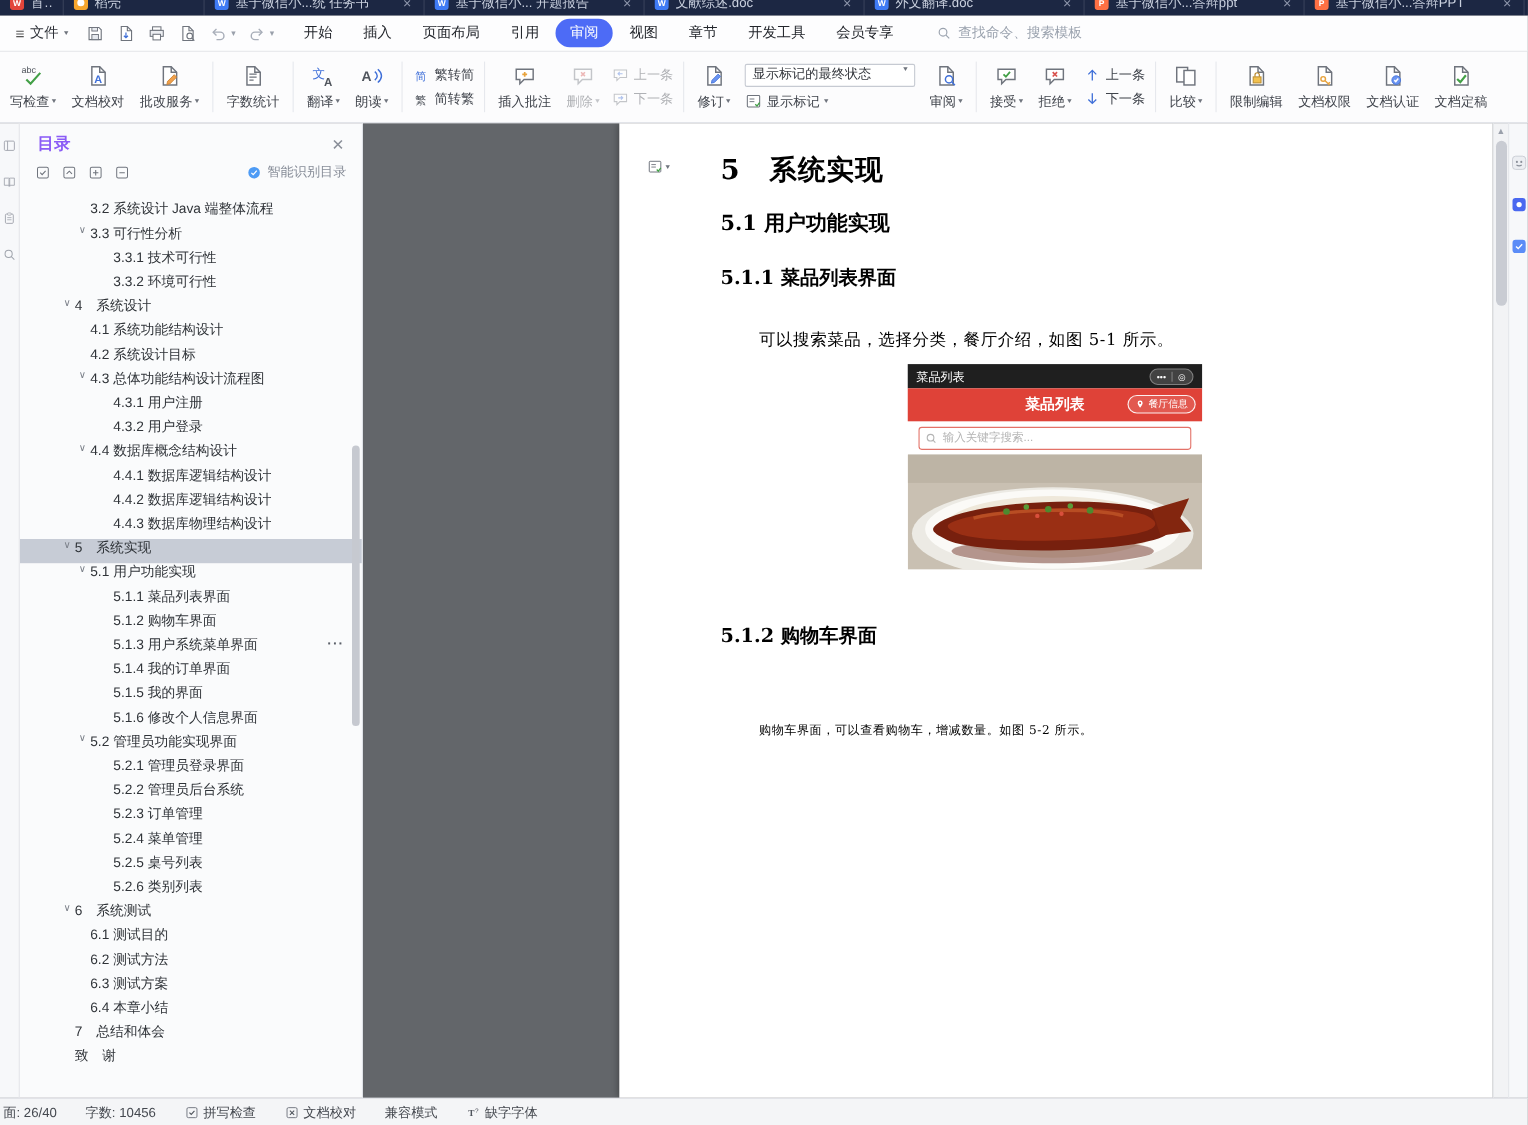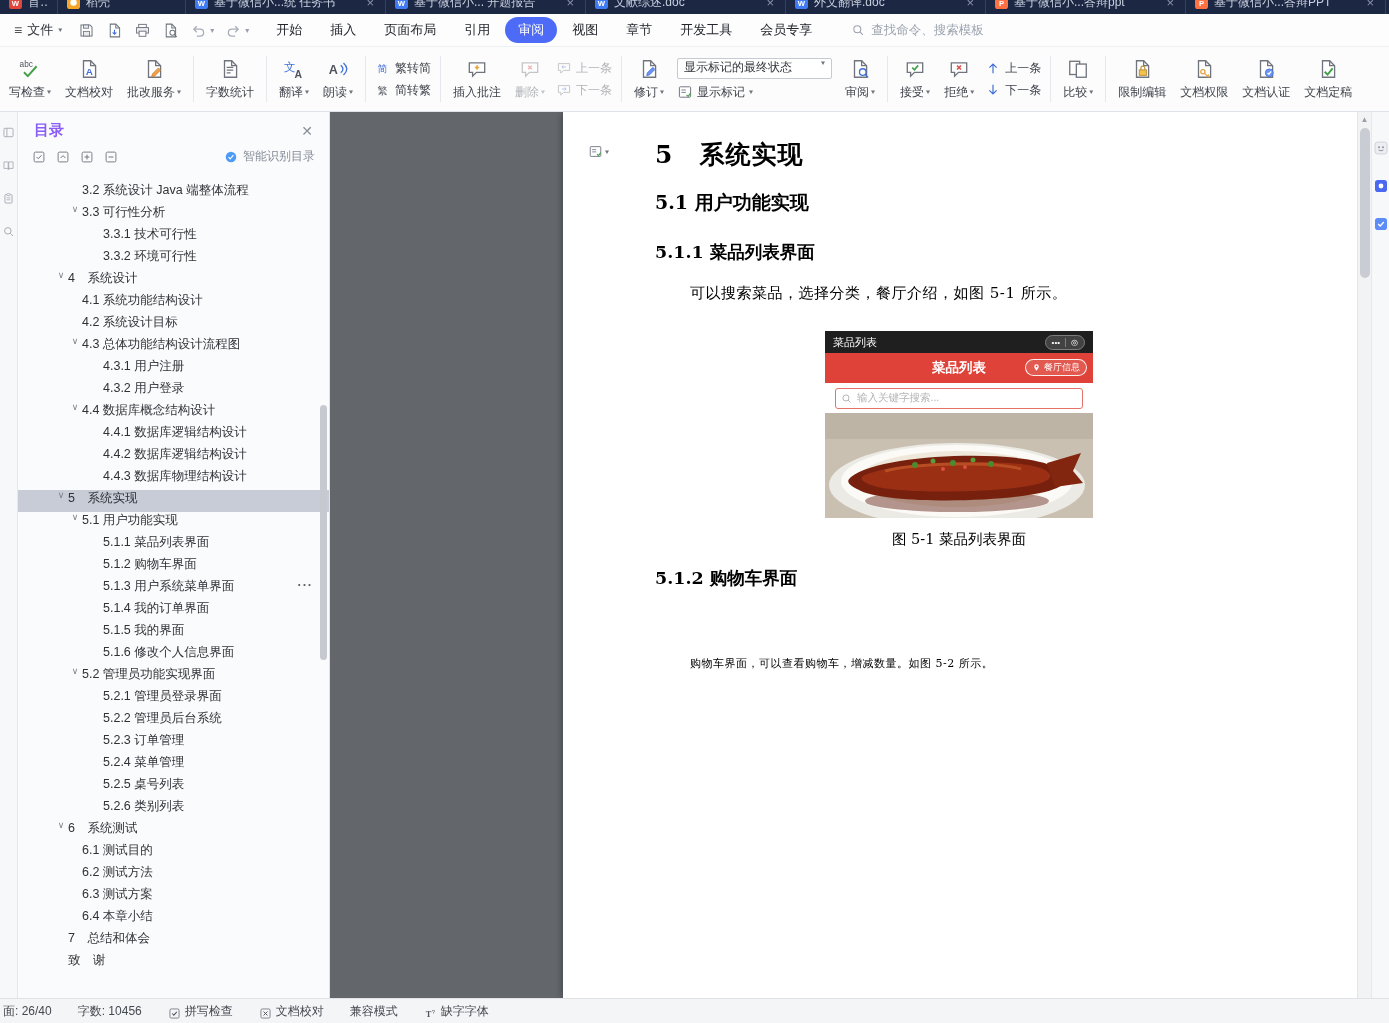--- a/index.html
+++ b/index.html
@@ -69,21 +69,21 @@
 
 
 .docarea{position:absolute;left:330px;top:112px;right:18px;bottom:25px;background:#63666a;z-index:2}
 .page{position:absolute;left:233px;top:0;width:794px;height:100%;background:#fff;box-shadow:0 0 7px rgba(0,0,0,.4)}
 .pg-marker{position:absolute;left:25px;top:32px;display:flex;align-items:center;gap:2px;color:#8a8f99}
 .pg-marker .icn{width:15px;height:15px}
 .docfont{font-family:"DejaVu Serif","Liberation Serif",serif;color:#000}
 .h1{position:absolute;left:92px;top:26px;font-size:25px;font-weight:bold;letter-spacing:1px}
 .h2{position:absolute;left:92px;top:78px;font-size:19px;font-weight:bold}
 .h3a{position:absolute;left:92px;top:128px;font-size:17.5px;font-weight:bold}
-.p1{position:absolute;left:127px;top:172px;font-size:15px;letter-spacing:.5px}
+.p1{position:absolute;left:127px;top:188px;font-size:15px;letter-spacing:.5px}
 .figure{position:absolute;left:262px;top:219px;width:268px;height:187px;display:flex;flex-direction:column;overflow:hidden}
 .figcap{position:absolute;left:222px;top:418px;width:348px;text-align:center;font-size:14.5px}
 .h3b{position:absolute;left:92px;top:454px;font-size:17.5px;font-weight:bold}
 .p2{position:absolute;left:127px;top:544px;font-size:11px;letter-spacing:.5px}
 
 
 .mp-titlebar{height:22px;background:#1f1f1f;color:#fff;display:flex;align-items:center;padding:0 8px;font-size:11px;flex:none;font-family:"Liberation Sans",sans-serif}
 .mp-capsule{margin-left:auto;display:flex;align-items:center;border:1px solid #7e7e7e;border-radius:9px;background:rgba(70,70,70,.9);height:15px;padding:0 6px;gap:5px;color:#fff;font-size:8px}
 .mp-capsule .dv{width:1px;height:9px;background:#7e7e7e}
 .mp-header{height:30px;background:#df4238;position:relative;display:flex;align-items:center;justify-content:center;flex:none}
@@ -100,21 +100,21 @@
 .doc-scroll{position:absolute;right:0;top:0;width:14px;height:100%;background:#f2f3f5;border-left:1px solid #e3e5e9}
 .sb-up{text-align:center;color:#9aa0ab;font-size:8px;padding-top:3px}
 .doc-thumb{position:absolute;left:2px;top:16px;width:10px;height:150px;background:#c9ccd3;border-radius:5px}
 
 
 .rightstrip{position:absolute;right:0;top:112px;bottom:25px;width:18px;background:#f7f8fa;border-left:1px solid #e6e8ec;display:flex;flex-direction:column;align-items:center;padding-top:28px;gap:22px;z-index:3}
 .rightstrip .icn{width:16px;height:16px}
 
 
 .statusbar{position:absolute;left:0;bottom:0;width:100%;height:25px;background:#f4f5f7;border-top:1px solid #e0e2e6;display:flex;align-items:center;gap:26px;padding:0 3px;font-size:12px;color:#44484f;z-index:6}
-.sb-item{display:flex;align-items:flex-end;gap:4px;white-space:nowrap}
+.sb-item{display:flex;align-items:center;gap:4px;white-space:nowrap}
 .sb-item .icn{width:13px;height:13px}
 </style>
 </head>
 <body>
 
 <div class="tabbar">
   <div class="tabs" id="tabs">
       <div class="tab">
         <span class="icn">
           <svg viewBox="0 0 16 16">
@@ -848,21 +848,20 @@
             <circle cx="108" cy="48" r="2.5" fill="#5a9c38"></circle>
           <circle cx="128" cy="50" r="3" fill="#4c8a2f"></circle>
             <circle cx="148" cy="47" r="2.5" fill="#5a9c38"></circle>
           <circle cx="166" cy="51" r="3" fill="#4c8a2f"></circle>
             <circle cx="118" cy="56" r="2" fill="#d94f3c"></circle>
           <circle cx="140" cy="54" r="2" fill="#d94f3c"></circle>
         </svg>
       </div>
     </div>
 
-    <div class="figcap docfont">图 5-1 菜品列表界面</div>
     <div class="h3b docfont">5.1.2 购物车界面</div>
     <div class="p2 docfont">购物车界面，可以查看购物车，增减数量。如图 5-2 所示。</div>
   </div>
   <div class="doc-scroll">
     <div class="sb-up">▲</div>
     <div class="doc-thumb"></div>
   </div>
 </div>
 
 <div class="rightstrip" id="rightstrip">

